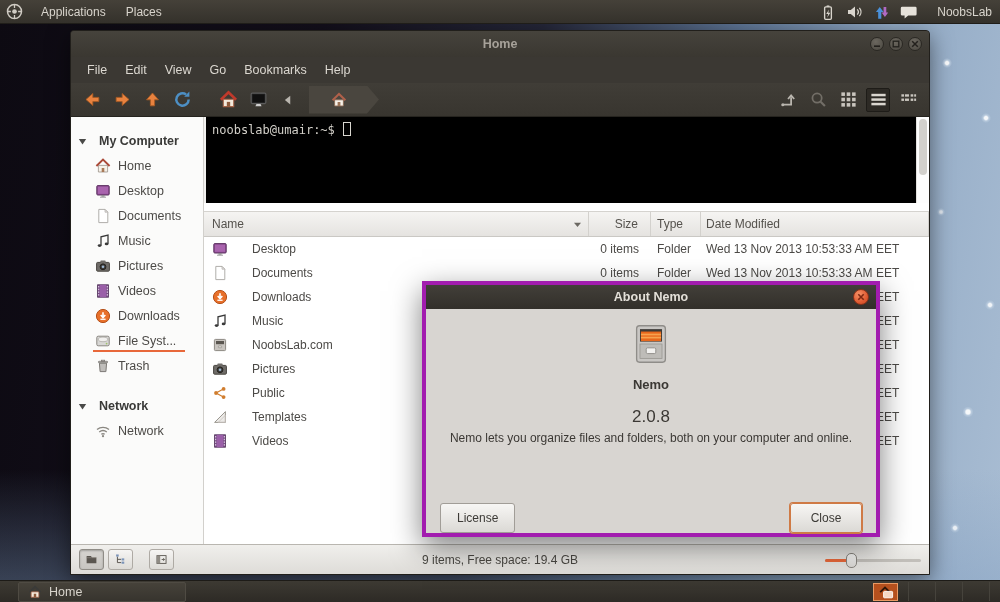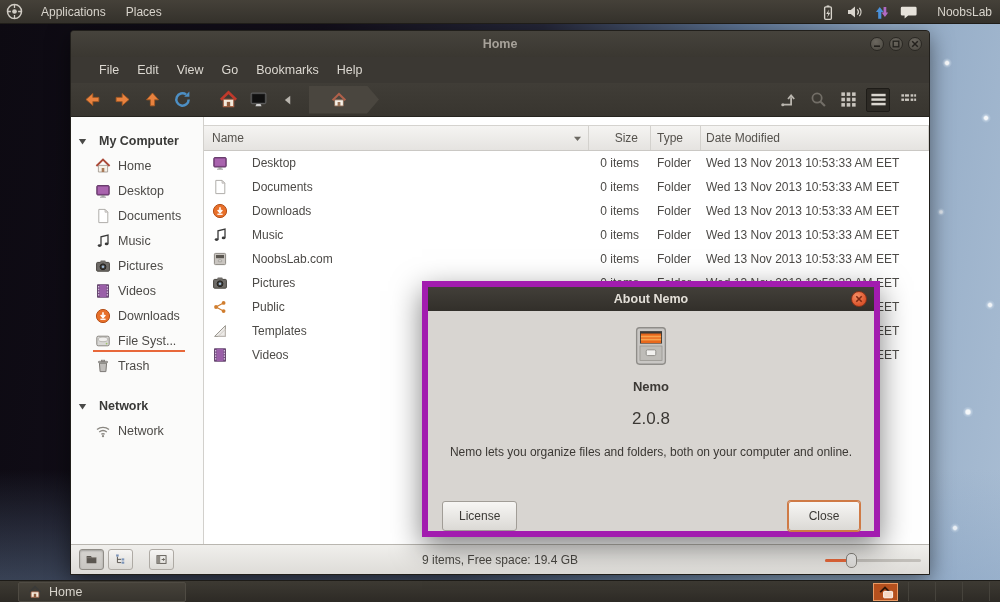--- a/index.html
+++ b/index.html
@@ -36,21 +36,21 @@
     box-shadow:0 6px 22px rgba(0,0,0,.5);}
   .titlebar{position:absolute;left:0;top:0;right:0;height:26px;
     background:linear-gradient(#46433c,#3a3731);border-radius:3px 3px 0 0;
     display:flex;align-items:center;justify-content:center;}
   .title-text{color:#a6a199;font-size:12.5px;font-weight:bold;}
   .win-controls{position:absolute;right:7px;top:6px;display:flex;gap:5px;}
   .win-btn{width:14px;height:14px;border-radius:50%;background:radial-gradient(circle at 40% 30%,#6b675f,#4a4740);
     border:1px solid #2a2823;display:flex;align-items:center;justify-content:center;}
   .win-btn svg{width:8px;height:8px;display:block;}
 
-  .menubar{position:absolute;left:0;top:26px;right:0;height:26px;display:flex;align-items:center;padding-left:19px;}
+  .menubar{position:absolute;left:0;top:26px;right:0;height:26px;display:flex;align-items:center;padding-left:7px;}
   .menu-item{color:#dcd8d1;font-size:12.5px;padding:0 9px;line-height:26px;}
 
   .toolbar{position:absolute;left:0;top:52px;right:0;height:34px;display:flex;align-items:center;
     background:linear-gradient(#403d37,#38352f);border-bottom:1px solid #26241f;padding:0 6px;}
   .tb-ic{width:24px;height:24px;margin:0 3px;display:flex;align-items:center;justify-content:center;}
   .tb-ic svg{width:19px;height:19px;display:block;}
   .tb-gap{width:16px;}
   .tb-small svg{width:14px;height:14px;}
   .breadcrumb{height:28px;width:70px;background:#4a463f;margin-left:6px;
     clip-path:polygon(0 0,calc(100% - 12px) 0,100% 50%,calc(100% - 12px) 100%,0 100%);
@@ -114,34 +114,34 @@
   .sb-btn.spaced{margin-left:12px;}
   .sb-status{position:absolute;left:0;right:0;text-align:center;font-size:12px;color:#4a4843;pointer-events:none;}
   .zoom-slider{margin-left:auto;width:96px;height:14px;position:relative;z-index:2;}
   .z-track{position:absolute;left:0;right:0;top:6px;height:3px;background:#c2bfba;border-radius:2px;}
   .z-fill{position:absolute;left:0;top:6px;width:26px;height:3px;background:#e8683a;border-radius:2px;}
   .z-handle{position:absolute;left:21px;top:0;width:11px;height:15px;border-radius:5px;
     background:linear-gradient(#fdfdfc,#d9d7d3);border:1px solid #898680;}
 
   
   .about-dialog{position:absolute;left:422px;top:281px;width:458px;height:256px;z-index:40;
-    background:#d8d5d1;border:6px solid #a21caf;box-shadow:0 10px 28px rgba(0,0,0,.5);}
+    background:#d8d5d1;border:4px solid #a21caf;box-shadow:0 10px 28px rgba(0,0,0,.5);}
   .dlg-titlebar{height:24px;background:linear-gradient(#423f39,#322f2a);
     display:flex;align-items:center;justify-content:center;position:relative;}
   .dlg-title{color:#e3dfd8;font-size:12.5px;font-weight:bold;}
   .dlg-close{position:absolute;right:7px;top:4px;width:16px;height:16px;border-radius:50%;
     background:radial-gradient(circle at 35% 30%,#f59066,#de5a31 62%,#c64a24);
     border:1px solid #8a321a;display:flex;align-items:center;justify-content:center;}
   .dlg-close svg{width:8px;height:8px;display:block;}
   .dlg-body{text-align:center;position:relative;height:calc(100% - 24px);}
   .dlg-icon{width:46px;height:46px;margin:12px auto 0;}
   .dlg-icon svg{width:46px;height:46px;display:block;}
   .dlg-appname{margin-top:10px;font-size:13px;font-weight:bold;color:#3b3834;}
   .dlg-version{margin-top:15px;font-size:17px;color:#3b3834;}
-  .dlg-desc{margin-top:16px;font-size:12px;color:#3b3834;padding:0 6px;}
+  .dlg-desc{margin-top:4px;font-size:12px;color:#3b3834;padding:0 6px;}
   .dlg-btn{position:absolute;bottom:12px;height:30px;min-width:72px;padding:0 16px;
     font-size:12px;color:#3c3a36;background:linear-gradient(#f7f6f4,#dbd9d5);
     border:1px solid #a19d97;border-radius:3px;font-family:"Liberation Sans",sans-serif;}
   .dlg-btn.license{left:14px;}
   .dlg-btn.close{right:14px;border-color:#cf7a45;box-shadow:0 0 0 1px #cf7a45;}
 
   
   .taskbar{position:absolute;left:0;top:580px;width:1000px;height:22px;z-index:30;
     background:linear-gradient(#3d3a33,#2d2a25);border-top:1px solid #1d1b17;display:flex;align-items:center;}
   .task-btn{margin-left:18px;width:168px;height:20px;display:flex;align-items:center;gap:7px;padding:0 9px;
@@ -448,20 +448,28 @@
             <svg viewBox="0 0 16 16">
               <path d="M2 6.6a9.2 9.2 0 0 1 12 0M4.2 9a6.2 6.2 0 0 1 7.6 0M6.3 11.3a3.2 3.2 0 0 1 3.4 0" fill="none" stroke="#8a8781" stroke-width="1.3"></path>
               <circle cx="8" cy="13.2" r="1.1" fill="#8a8781"></circle>
             </svg>
           </span>
           <span class="side-label">Network</span>
         </div>
       </div>
 
     <div class="content-col">
+      <div class="term-row">
+        <div class="terminal">
+          <span>noobslab@umair:~$</span><span class="term-cursor"></span>
+        </div>
+        <div class="term-scroll">
+          <div class="term-thumb"></div>
+        </div>
+      </div>
       <div class="list-gap"></div>
 
       <div class="list-header">
         <span class="hcell c-name">
           <span>Name</span>
           <span class="sort-tri">
               <svg viewBox="0 0 9 9">
                 <path d="M1 2.8h7L4.5 7z" fill="#6b6862"></path>
               </svg>
             </span>

